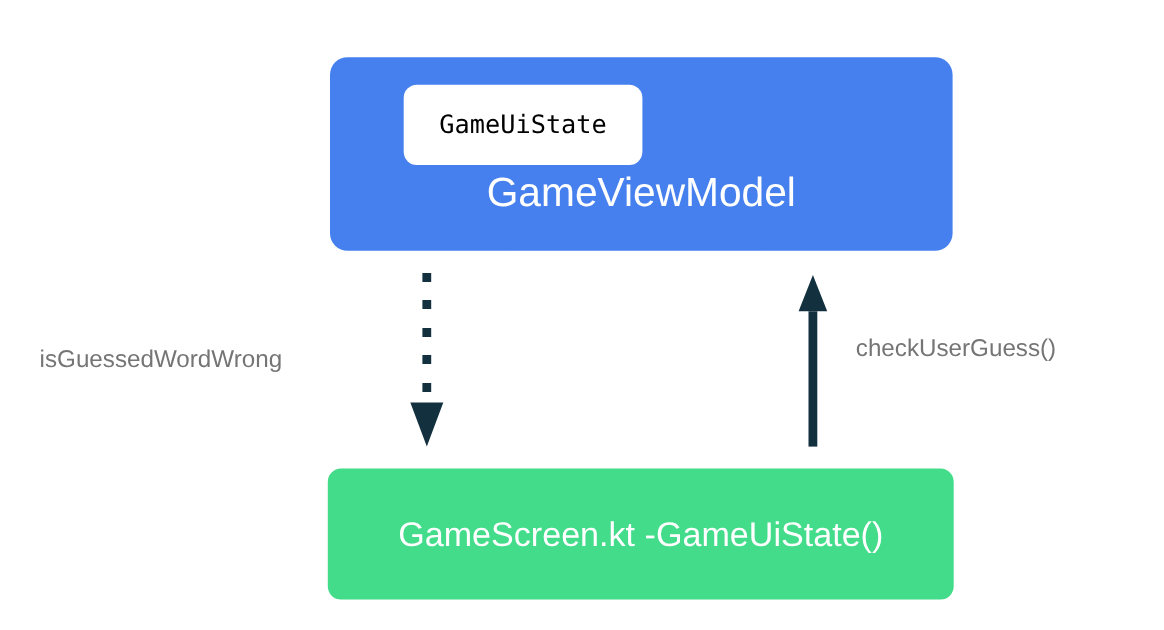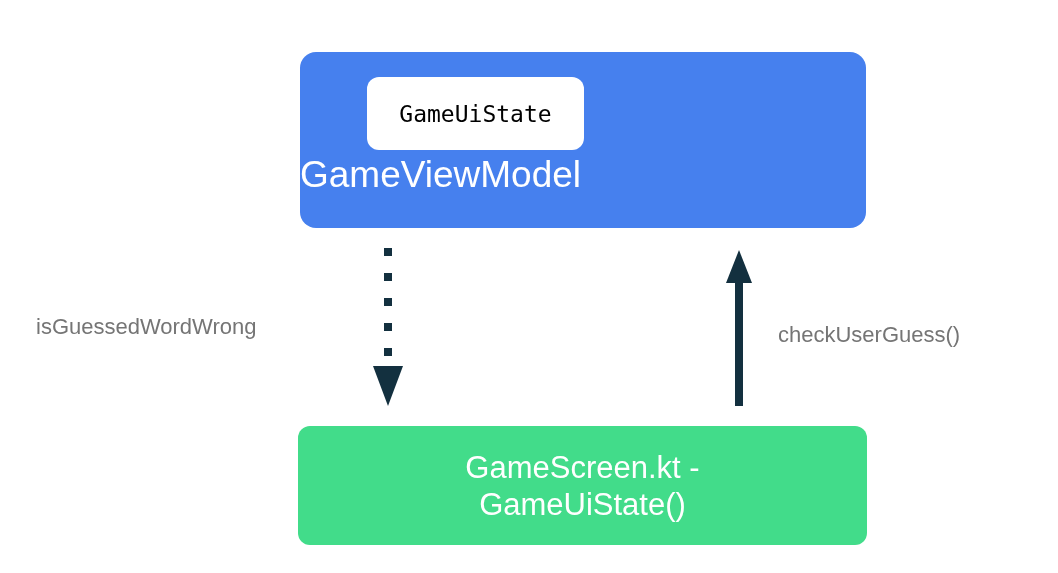--- a/index.html
+++ b/index.html
@@ -41,37 +41,38 @@
     font-size: 23px;
     color: var(--chip-text);
     white-space: nowrap;
     margin-top: 12px;
   }
   .vm-title {
     position: absolute;
     left: 0;
     width: 100%;
     top: 101px;
+    text-align: center;
     color: #ffffff;
     font-size: 37px;
     line-height: 44px;
     white-space: nowrap;
   }
 
   
   .screen-box {
     position: absolute;
     left: 298px;
     top: 426px;
     width: 569px;
     height: 119px;
     background: var(--green);
     border-radius: 12px;
     display: flex;
-    flex-direction: column;
+    flex-direction: row;
     align-items: center;
     justify-content: center;
     color: #ffffff;
     font-size: 31px;
     line-height: 37px;
     text-align: center;
   }
 
   
   .dotted-shaft {
@@ -119,21 +120,21 @@
 
   
   .flow-label {
     position: absolute;
     color: var(--gray);
     font-size: 22px;
     line-height: 38px;
     white-space: nowrap;
   }
   .label-left  { left: 36px;  top: 308px; }
-  .label-right { left: 778px; top: 316px; }
+  .label-right { left: 778px; top: 298px; }
 </style>
 </head>
 <body>
 
 <div class="canvas" style="--blue: #4680EE; --green: #42DC8A; --arrow: #13303F; --gray: #757575; --chip-bg: #FFFFFF; --chip-text: #000000;">
 
   <div class="vm-box">
     <div class="state-chip">
       <span>GameUiState</span>
     </div>

